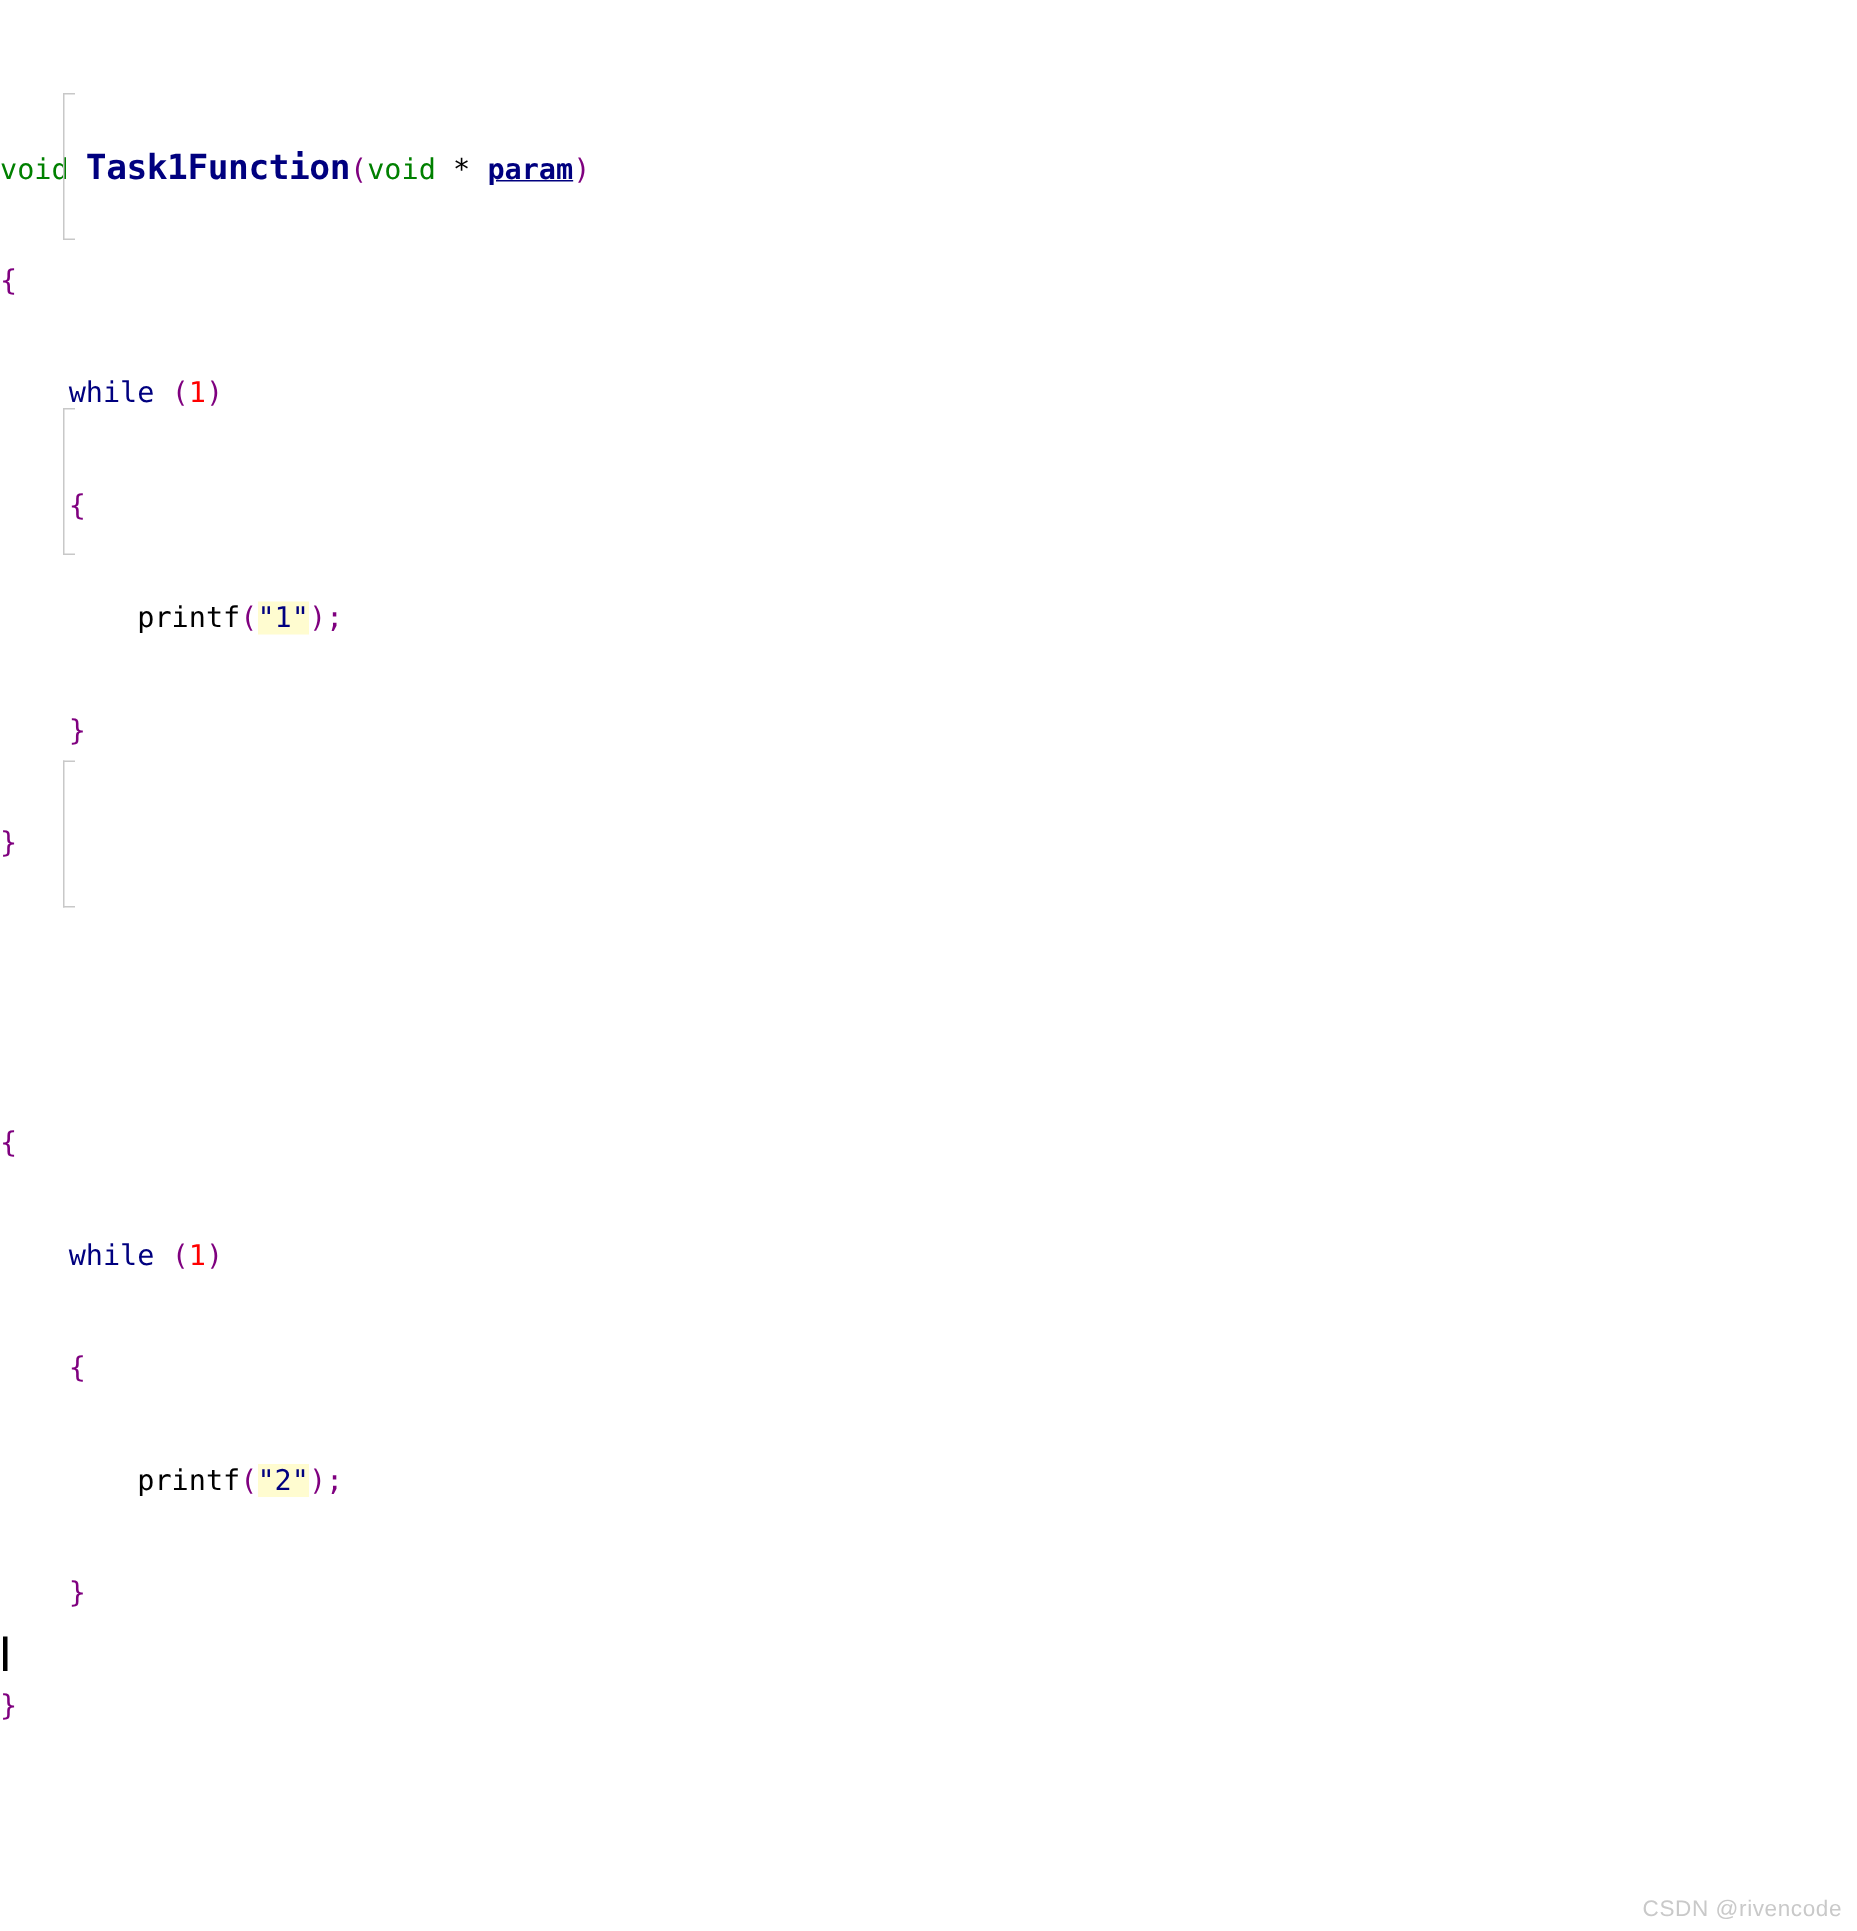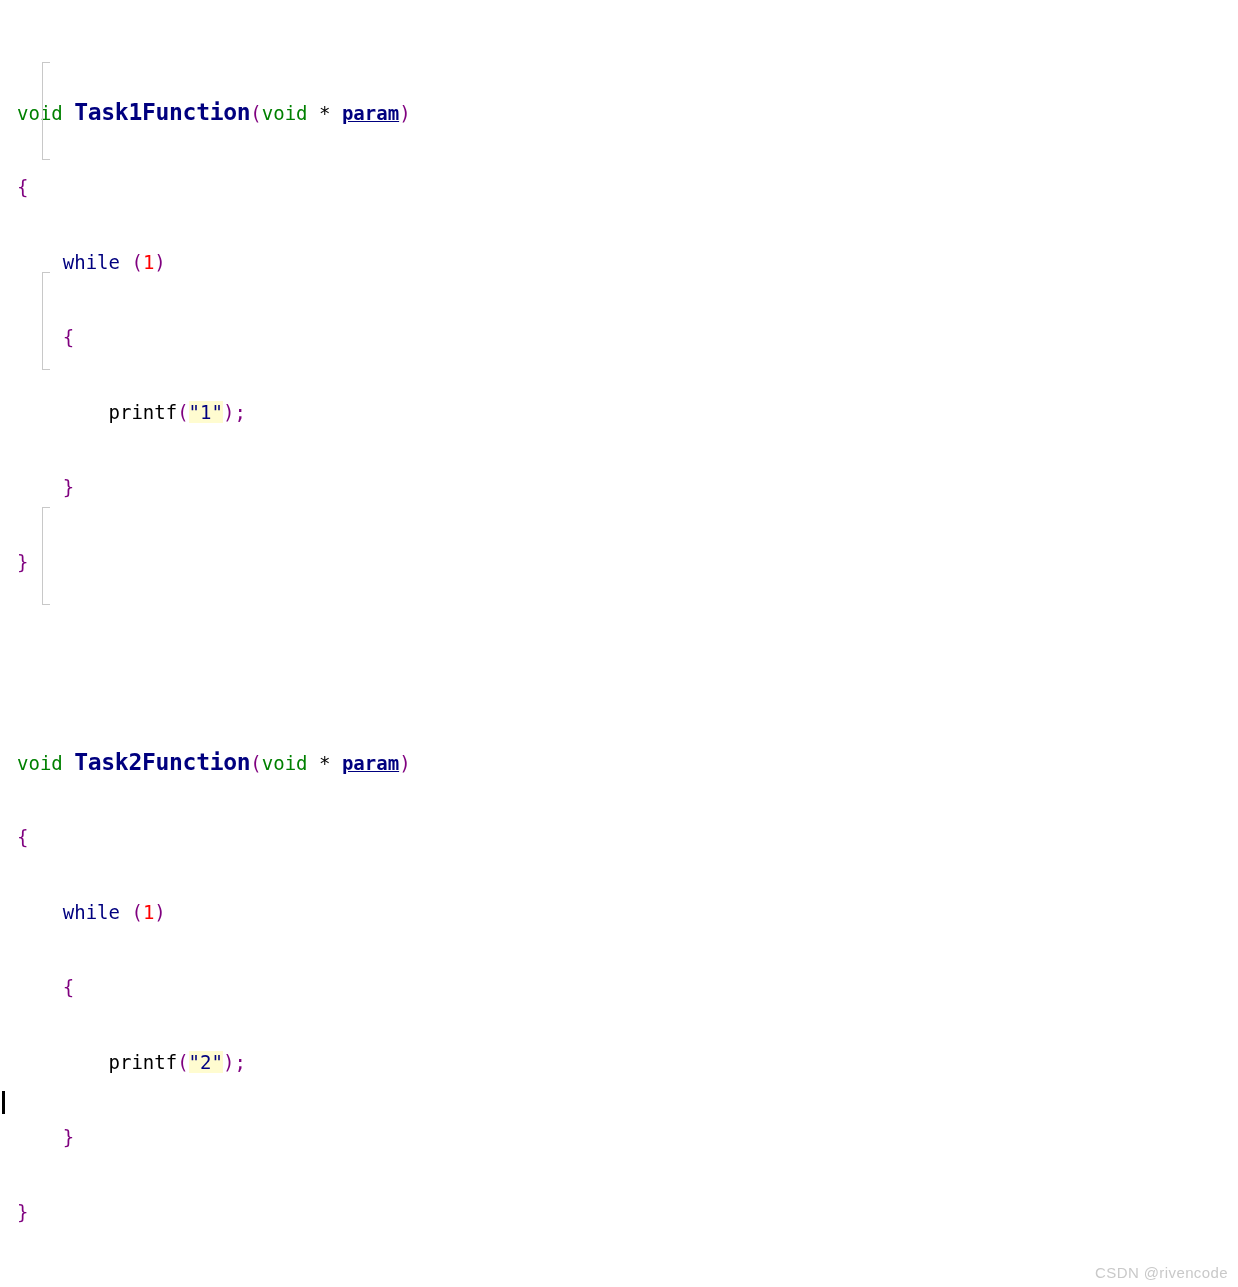--- a/index.html
+++ b/index.html
@@ -26,21 +26,21 @@
     font-size: 19px;
     line-height: 25px;
     white-space: pre;
     letter-spacing: 0px;
   }
   .ln {
     height: 25px;
     line-height: 25px;
     white-space: pre;
     position: relative;
-    padding-left: 17px;
+    padding-left: 0px;
   }
 
   
   .kw-type   { color: #008000; }                         
   .kw-ctrl   { color: #00007f; font-weight: normal; }      
   .fn-def    { color: #00007f; font-weight: bold; font-size: 23px; letter-spacing:-0.3px;}      
   .param     { color: #00007f; font-weight: bold; text-decoration: underline; }
   .punc      { color: #7f007f; }                         
   .brace     { color: #7f007f; }
   .num       { color: #ff0000; }                         
@@ -86,21 +86,20 @@
   <div class="ln"><span class="kw-type">void</span> <span class="fn-def">Task1Function</span><span class="punc">(</span><span class="kw-type">void</span> <span class="plain">*</span> <span class="param">param</span><span class="punc">)</span></div>
   <div class="ln"><span class="brace">{</span></div>
   <div class="ln">    <span class="kw-ctrl">while</span> <span class="punc">(</span><span class="num">1</span><span class="punc">)</span></div>
   <div class="ln">    <span class="brace">{</span></div>
   <div class="ln">        <span class="plain">printf</span><span class="punc">(</span><span class="str">"1"</span><span class="punc">)</span><span class="punc">;</span></div>
   <div class="ln">    <span class="brace">}</span></div>
   <div class="ln"><span class="brace">}</span></div>
   <div class="ln"> </div>
 
   
-  <div class="ln"><span class="kw-type">void</span> <span class="fn-def">Task2Function</span><span class="punc">(</span><span class="kw-type">void</span> <span class="plain">*</span> <span class="param">param</span><span class="punc">)</span></div>
   <div class="ln"><span class="brace">{</span></div>
   <div class="ln">    <span class="kw-ctrl">while</span> <span class="punc">(</span><span class="num">1</span><span class="punc">)</span></div>
   <div class="ln">    <span class="brace">{</span></div>
   <div class="ln">        <span class="plain">printf</span><span class="punc">(</span><span class="str">"2"</span><span class="punc">)</span><span class="punc">;</span></div>
   <div class="ln">    <span class="brace">}</span></div>
   <div class="ln"><span class="brace">}</span></div>
   <div class="ln"> </div>
   
   
 

